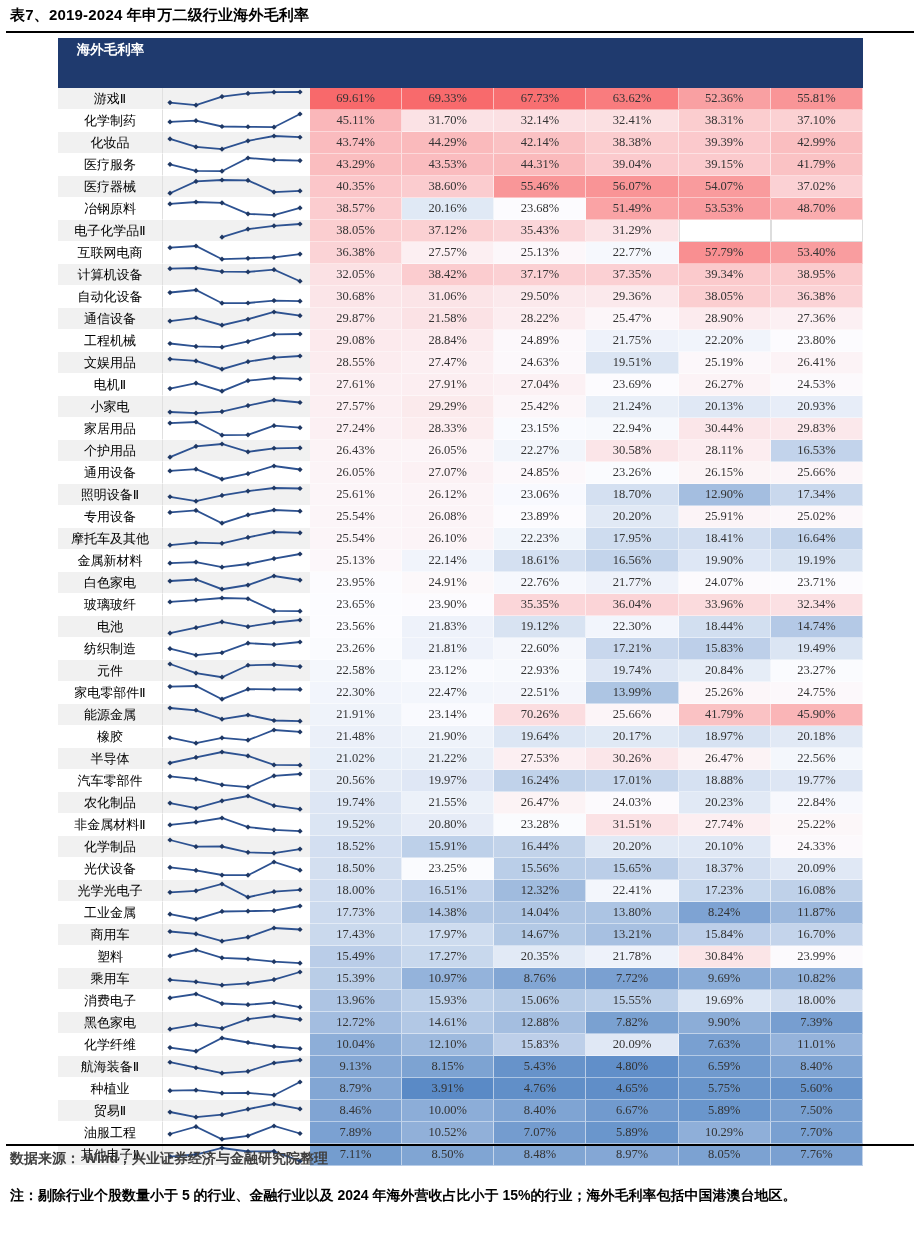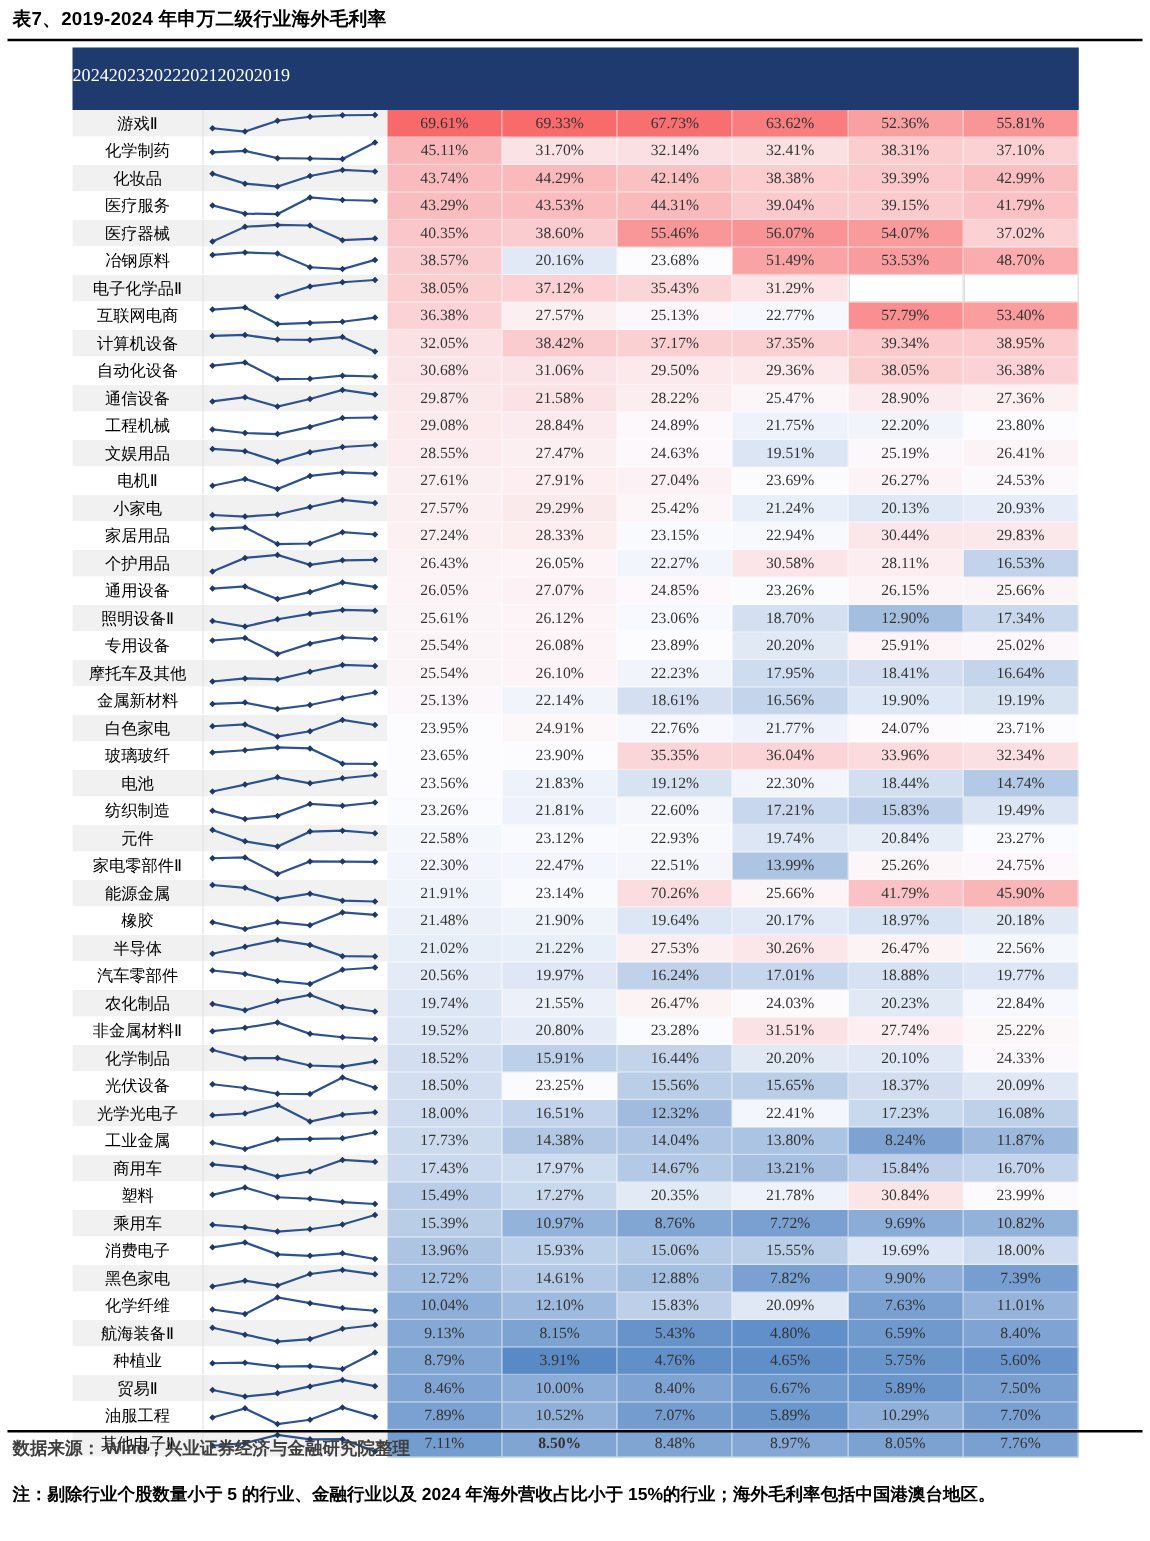--- a/index.html
+++ b/index.html
@@ -54,28 +54,21 @@
 </style>
 </head>
 <body>
 
 <div class="title">表7、2019-2024 年申万二级行业海外毛利率</div>
 <div class="rule rule-top"></div>
 
 <div class="tablewrap">
   <div class="thead">
     <div class="th-values">
-      <div class="th-years" id="years">
-          <div class="th-year">2024</div>
-          <div class="th-year">2023</div>
-          <div class="th-year">2022</div>
-          <div class="th-year">2021</div>
-          <div class="th-year">2020</div>
-          <div class="th-year">2019</div>
-        </div>
+      <div class="th-group">海外毛利率</div>
     </div>
   </div>
   <div class="tbody" id="tbody">
       <div class="row odd">
         <div class="name">游戏Ⅱ</div>
         <div class="trend">
           <svg width="147" height="21" viewBox="0 0 147 21">
             <polyline points="7.0,14.6 33.0,17.2 59.0,8.6 85.0,5.4 111.0,4.2 137.0,4.0" fill="none" stroke="#2d5291" stroke-width="1.8"></polyline>
             <path d="M 7 11.959999999999997 L 9.6 14.559999999999997 L 7 17.159999999999997 L 4.4 14.559999999999997 Z" fill="#1f3864"></path>
             <path d="M 33 14.6 L 35.6 17.2 L 33 19.8 L 30.4 17.2 Z" fill="#1f3864"></path>
@@ -1037,21 +1030,21 @@
             <polyline points="7.0,12.6 33.0,10.5 59.0,4.0 85.0,7.5 111.0,7.3 137.0,17.2" fill="none" stroke="#2d5291" stroke-width="1.8"></polyline>
             <path d="M 7 9.987096774193553 L 9.6 12.587096774193553 L 7 15.187096774193552 L 4.4 12.587096774193553 Z" fill="#1f3864"></path>
             <path d="M 33 7.929032258064515 L 35.6 10.529032258064515 L 33 13.129032258064514 L 30.4 10.529032258064515 Z" fill="#1f3864"></path>
             <path d="M 59 1.4 L 61.6 4 L 59 6.6 L 56.4 4 Z" fill="#1f3864"></path>
             <path d="M 85 4.877419354838711 L 87.6 7.477419354838711 L 85 10.07741935483871 L 82.4 7.477419354838711 Z" fill="#1f3864"></path>
             <path d="M 111 4.735483870967746 L 113.6 7.335483870967746 L 111 9.935483870967746 L 108.4 7.335483870967746 Z" fill="#1f3864"></path>
             <path d="M 137 14.6 L 139.6 17.2 L 137 19.8 L 134.4 17.2 Z" fill="#1f3864"></path>
           </svg>
         </div>
         <div class="val" style="background: rgb(116, 157, 207);">7.11%</div>
-        <div class="val" style="background: rgb(128, 165, 211); font-weight: bold;">8.50%</div>
+        <div class="val" style="background: rgb(128, 165, 211);">8.50%</div>
         <div class="val" style="background: rgb(128, 165, 211);">8.48%</div>
         <div class="val" style="background: rgb(132, 167, 213);">8.97%</div>
         <div class="val" style="background: rgb(124, 162, 210);">8.05%</div>
         <div class="val" style="background: rgb(122, 160, 209);">7.76%</div>
       </div>
     </div>
 </div>
 
 <div class="rule rule-bottom"></div>
 <div class="source">数据来源： Wind，兴业证券经济与金融研究院整理</div>

